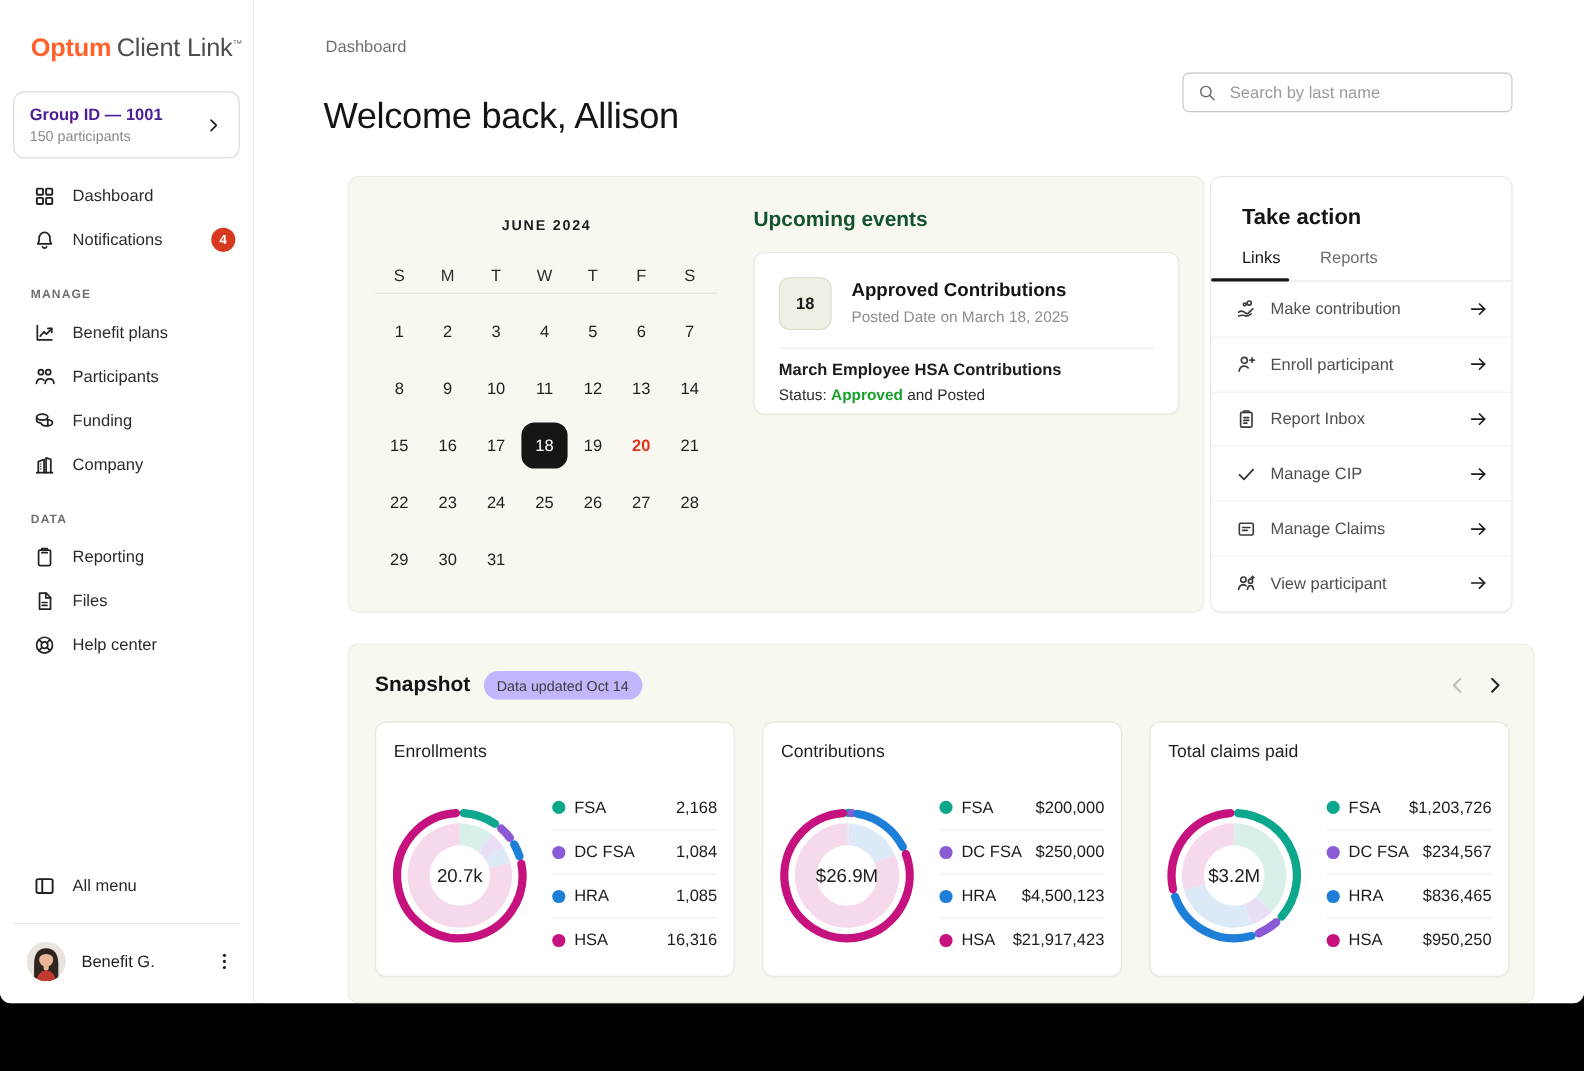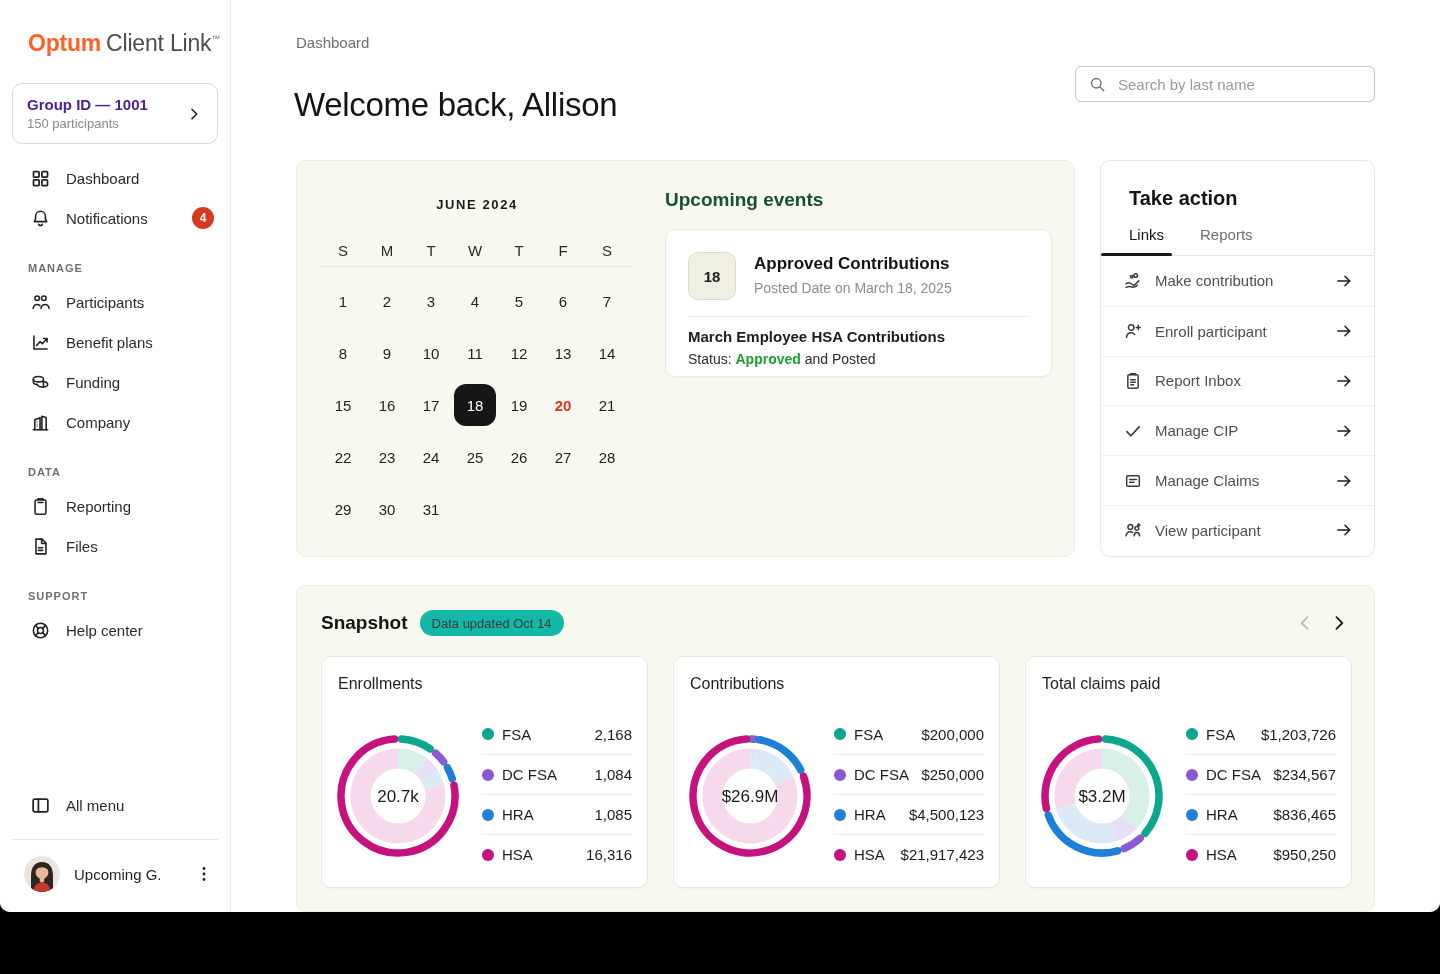--- a/index.html
+++ b/index.html
@@ -40,21 +40,21 @@
   
   .main { position:absolute; left:240px; top:0; width:1200px; height:100%; background:#fff; }
   .breadcrumb { position:absolute; left:56px; top:34px; font-size:15px; color:#6E6E6E; }
   .page-title { position:absolute; left:54px; top:64px; font-size:33px; font-weight:500; color:#141414; letter-spacing:-0.3px; }
   .search-box { position:absolute; left:835px; top:66px; width:300px; height:36px; border:1px solid #C6C6C4; border-radius:6px; background:#fff; display:flex; align-items:center; padding:0 12px; }
   .search-box .sicon { width:18px; height:18px; color:#6E6E6E; flex:none; }
   .search-box .sicon svg { width:100%; height:100%; }
   .search-box input { border:none; outline:none; background:transparent; margin-left:10px; font-size:15px; color:#333; width:100%; font-family:inherit; }
   .search-box input::placeholder { color:#9A9A98; }
 
-  .panel { background:#F8F8F1; border:1px solid #ECECE3; border-radius:10px; position:absolute; }
+  .panel { background:#F8F8F1; border:1px solid #ECECE3; border-radius:10px; position:absolute;margin-left:20px; }
   .card { background:#fff; border:1px solid #E8E8E2; border-radius:10px; box-shadow:0 1px 2px rgba(0,0,0,0.03); }
 
   
   .cal-events { left:56px; top:160px; width:779px; height:397px; }
   .calendar { position:absolute; left:24px; top:0; width:312px; }
   .cal-month { text-align:center; margin-top:36px; font-size:13px; font-weight:bold; letter-spacing:1.6px; color:#1c1c1c; }
   .cal-grid { display:grid; grid-template-columns:repeat(7,44px); justify-items:center; align-items:center; }
   .cal-wd-row { margin-top:26px; grid-auto-rows:24px; font-size:15px; color:#2b2b2b; }
   .cal-rule { border-top:1px solid #E3E3DB; margin-top:4px; }
   .cal-days { margin-top:8px; grid-auto-rows:52px; font-size:15px; color:#1f1f1f; }
@@ -86,21 +86,21 @@
   .ta-row .ta-icon { width:20px; height:20px; color:#3A3A3A; flex:none; }
   .ta-row .ta-icon svg { width:100%; height:100%; }
   .ta-row .ta-label { margin-left:12px; font-size:15px; color:#4F4F4F; }
   .ta-row .ta-arrow { margin-left:auto; width:20px; height:20px; color:#1c1c1c; }
   .ta-row .ta-arrow svg { width:100%; height:100%; }
 
   
   .snapshot { left:56px; top:585px; width:1079px; height:327px; }
   .snap-header { display:flex; align-items:center; padding:24px 24px 0 24px; }
   .snap-title { font-size:19px; font-weight:600; color:#141414; }
-  .snap-badge { margin-left:12px; background:#14b8a6; border-radius:13px; height:26px; display:flex; align-items:center; padding:0 12px; font-size:13px; color:#3C3C3C; }
+  .snap-badge { margin-left:12px; background:#c4b5fd; border-radius:13px; height:26px; display:flex; align-items:center; padding:0 12px; font-size:13px; color:#3C3C3C; }
   .snap-nav { margin-left:auto; display:flex; align-items:center; gap:12px; }
   .snap-chev { width:22px; height:22px; cursor:pointer; }
   .snap-chev svg { width:100%; height:100%; }
   .snap-chev.prev { color:#BDBDB4; }
   .snap-chev.next { color:#1f1f1f; }
   .snap-cards { position:absolute; left:24px; top:70px; display:flex; gap:25px; }
   .snap-card { width:327px; height:232px; position:relative; }
   .sc-title { position:absolute; left:16px; top:18px; font-size:16px; font-weight:500; color:#1f1f1f; }
   .sc-donut { position:absolute; left:6px; top:69px; width:140px; height:140px; }
   .sc-legend { position:absolute; left:160px; right:15px; top:57px; }
@@ -149,37 +149,37 @@
               <path d="M9.9 18.6a2.2 2.2 0 0 0 4.2 0"></path>
             </svg>
           </span>
           <span class="nav-label">Notifications</span>
           <span class="nav-badge" style="background: rgb(214, 57, 31);">4</span>
         </div>
         <div class="nav-section">MANAGE</div>
         <div class="nav-item">
           <span class="nav-icon">
             <svg viewBox="0 0 24 24" fill="none" stroke="currentColor" stroke-width="1.8" stroke-linecap="round" stroke-linejoin="round">
+              <path d="M4.5 4.5v15h15"></path>
+              <path d="M7.5 15.5l4-4.5 2.5 2.5 5.3-5.8"></path>
+              <path d="M19.5 11.5v-4h-4"></path>
+            </svg>
+          </span>
+          <span class="nav-label">Benefit plans</span>
+        </div>
+        <div class="nav-item">
+          <span class="nav-icon">
+            <svg viewBox="0 0 24 24" fill="none" stroke="currentColor" stroke-width="1.8" stroke-linecap="round" stroke-linejoin="round">
               <circle cx="8.2" cy="7.2" r="2.6"></circle>
               <circle cx="15.8" cy="7.2" r="2.6"></circle>
               <path d="M3.6 18.8c.3-2.8 2.2-4.6 4.6-4.6 1.3 0 2.4.5 3.2 1.4"></path>
               <path d="M12.6 18.8c.3-2.8 2.2-4.6 4.6-4.6s4.3 1.8 4.6 4.6"></path>
             </svg>
           </span>
           <span class="nav-label">Participants</span>
-        </div>
-        <div class="nav-item">
-          <span class="nav-icon">
-            <svg viewBox="0 0 24 24" fill="none" stroke="currentColor" stroke-width="1.8" stroke-linecap="round" stroke-linejoin="round">
-              <path d="M4.5 4.5v15h15"></path>
-              <path d="M7.5 15.5l4-4.5 2.5 2.5 5.3-5.8"></path>
-              <path d="M19.5 11.5v-4h-4"></path>
-            </svg>
-          </span>
-          <span class="nav-label">Benefit plans</span>
         </div>
         <div class="nav-item">
           <span class="nav-icon">
             <svg viewBox="0 0 24 24" fill="none" stroke="currentColor" stroke-width="1.8" stroke-linecap="round" stroke-linejoin="round">
               <ellipse cx="9.6" cy="8.2" rx="5.8" ry="3.1"></ellipse>
               <path d="M3.8 8.2v3.2c0 1.5 2 2.7 4.7 3"></path>
               <path d="M14.4 10.9c3.3.2 5.8 1.6 5.8 3.2 0 1.8-2.6 3.2-5.9 3.2-2.5 0-4.7-.8-5.5-2"></path>
               <path d="M15.4 11v6.2"></path>
             </svg>
           </span>
@@ -212,21 +212,20 @@
         <div class="nav-item">
           <span class="nav-icon">
             <svg viewBox="0 0 24 24" fill="none" stroke="currentColor" stroke-width="1.8" stroke-linecap="round" stroke-linejoin="round">
               <path d="M6.8 3.6h6.9l4.5 4.6v12.2H6.8z"></path>
               <path d="M13.3 3.6v5h4.9"></path>
               <path d="M9.5 13.4h5M9.5 16.4h5"></path>
             </svg>
           </span>
           <span class="nav-label">Files</span>
         </div>
-        <div class="nav-section">SUPPORT</div>
         <div class="nav-item">
           <span class="nav-icon">
             <svg viewBox="0 0 24 24" fill="none" stroke="currentColor" stroke-width="1.8" stroke-linecap="round" stroke-linejoin="round">
               <circle cx="12" cy="12" r="8.2"></circle>
               <circle cx="12" cy="12" r="3.4"></circle>
               <path d="M9.6 9.6 6.2 6.2M14.4 9.6l3.4-3.4M14.4 14.4l3.4 3.4M9.6 14.4l-3.4 3.4"></path>
             </svg>
           </span>
           <span class="nav-label">Help center</span>
         </div>
@@ -257,21 +256,21 @@
           <g clip-path="url(#avc)">
             <rect width="36" height="36" fill="#E9E4DE"></rect>
             <path d="M7 20c0-9 4-14 11-14s11 5 11 14v16H7z" fill="#2E2420"></path>
             <circle cx="18" cy="16.5" r="6.4" fill="#E9B797"></circle>
             <path d="M11.3 14.2c.9-4.2 3.1-5.9 6.7-5.9s5.8 1.7 6.7 5.9c0 0-2.7-3-6.7-3s-6.7 3-6.7 3z" fill="#2E2420"></path>
             <rect x="15.7" y="20.5" width="4.6" height="6" rx="2.2" fill="#E9B797"></rect>
             <path d="M9 36c.8-6.2 4.5-9.8 9-9.8s8.2 3.6 9 9.8z" fill="#C03A30"></path>
           </g>
         </svg>
       </span>
-      <span class="profile-name">Upcoming G.</span>
+      <span class="profile-name">Benefit G.</span>
       <span class="kebab"><svg viewBox="0 0 24 24">
             <g fill="currentColor">
               <circle cx="12" cy="5.4" r="1.7"></circle>
               <circle cx="12" cy="12" r="1.7"></circle>
               <circle cx="12" cy="18.6" r="1.7"></circle>
             </g>
           </svg></span>
     </div>
   </aside>
 

